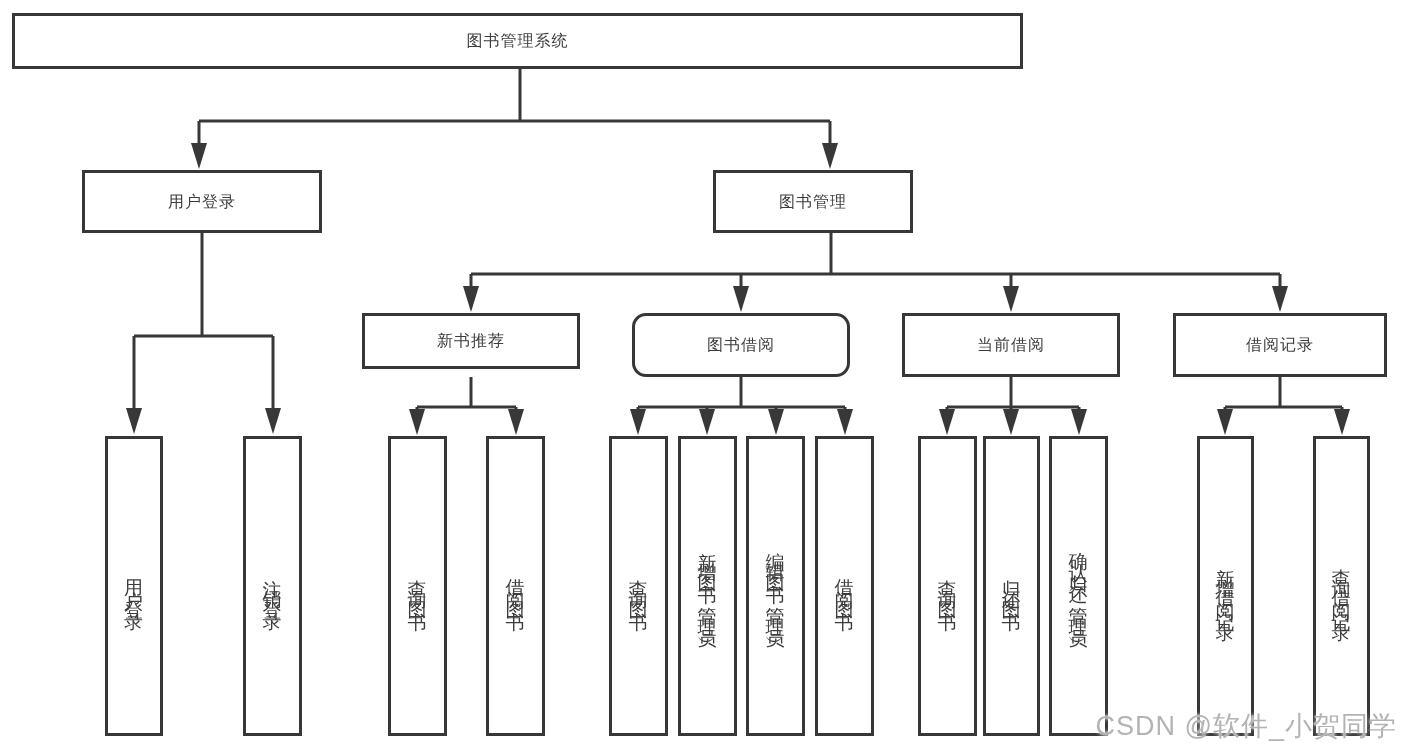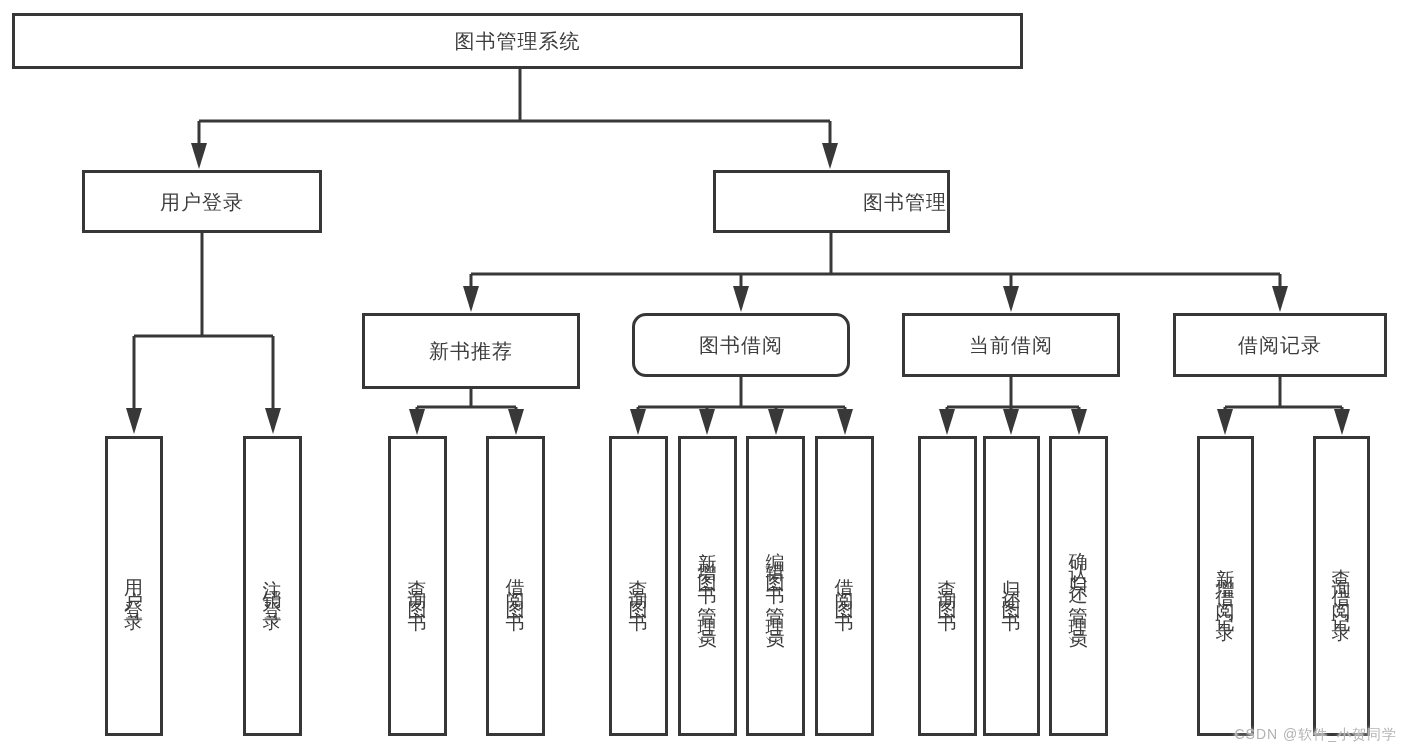--- a/index.html
+++ b/index.html
@@ -15,41 +15,41 @@
   }
   #connectors {
     position: absolute; left: 0; top: 0; z-index: 1;
   }
   .node {
     position: absolute;
     background: #ffffff;
     border: 3px solid #373737;
     color: #3d3d3d;
     display: flex; align-items: center; justify-content: center;
-    font-size: 20px;
+    font-size: 16px;
     letter-spacing: 1px;
     z-index: 2;
     line-height: 1;
   }
   .leaf {
     font-size: 19px;
     letter-spacing: 0;
   }
   .leaf .vtext {
     writing-mode: vertical-rl;
     text-orientation: mixed;
     letter-spacing: 11px;
     line-height: 1;
     white-space: nowrap;
   }
   
   .n-root           { left: 12px;   top: 13px;  width: 1011px; height: 56px; }
   .n-user-login     { left: 82px;   top: 170px; width: 240px;  height: 63px; }
-  .n-book-mgmt      { left: 713px;  top: 170px; width: 237px;  height: 63px; justify-content: flex-end; }
-  .n-new-books      { left: 362px;  top: 313px; width: 218px;  height: 76px; }
+  .n-book-mgmt      { left: 713px;  top: 170px; width: 200px;  height: 63px; }
+  .n-new-books      { left: 362px;  top: 313px; width: 218px;  height: 56px; }
   .n-book-borrow    { left: 632px;  top: 313px; width: 218px;  height: 64px; border-radius: 14px; }
   .n-current-borrow { left: 902px;  top: 313px; width: 218px;  height: 64px; align-items: center; }
   .n-borrow-records { left: 1173px; top: 313px; width: 214px;  height: 64px; }
   .leaf             { top: 436px; height: 300px; width: 59px; }
   .n-leaf-login     { left: 105px;  width: 58px; }
   .n-leaf-logout    { left: 243px; }
   .n-leaf-nb-query  { left: 388px; }
   .n-leaf-nb-borrow { left: 486px; }
   .n-leaf-bb-query  { left: 609px; }
   .n-leaf-bb-add    { left: 678px; }
@@ -57,21 +57,21 @@
   .n-leaf-bb-borrow { left: 815px; }
   .n-leaf-cb-query  { left: 918px; }
   .n-leaf-cb-return { left: 983px;  width: 57px; }
   .n-leaf-cb-confirm{ left: 1049px; }
   .n-leaf-br-add    { left: 1197px; width: 57px; }
   .n-leaf-br-query  { left: 1313px; width: 57px; }
   #watermark {
     position: absolute;
     right: 8px; bottom: 3px;
     z-index: 5;
-    font-size: 14px;
+    font-size: 27px;
     color: #b3b3b3;
     letter-spacing: 1px;
     text-shadow: 0 0 2px #ffffff, 0 0 4px #ffffff;
   }
 </style>
 </head>
 <body>
 
 <div id="canvas">
 

